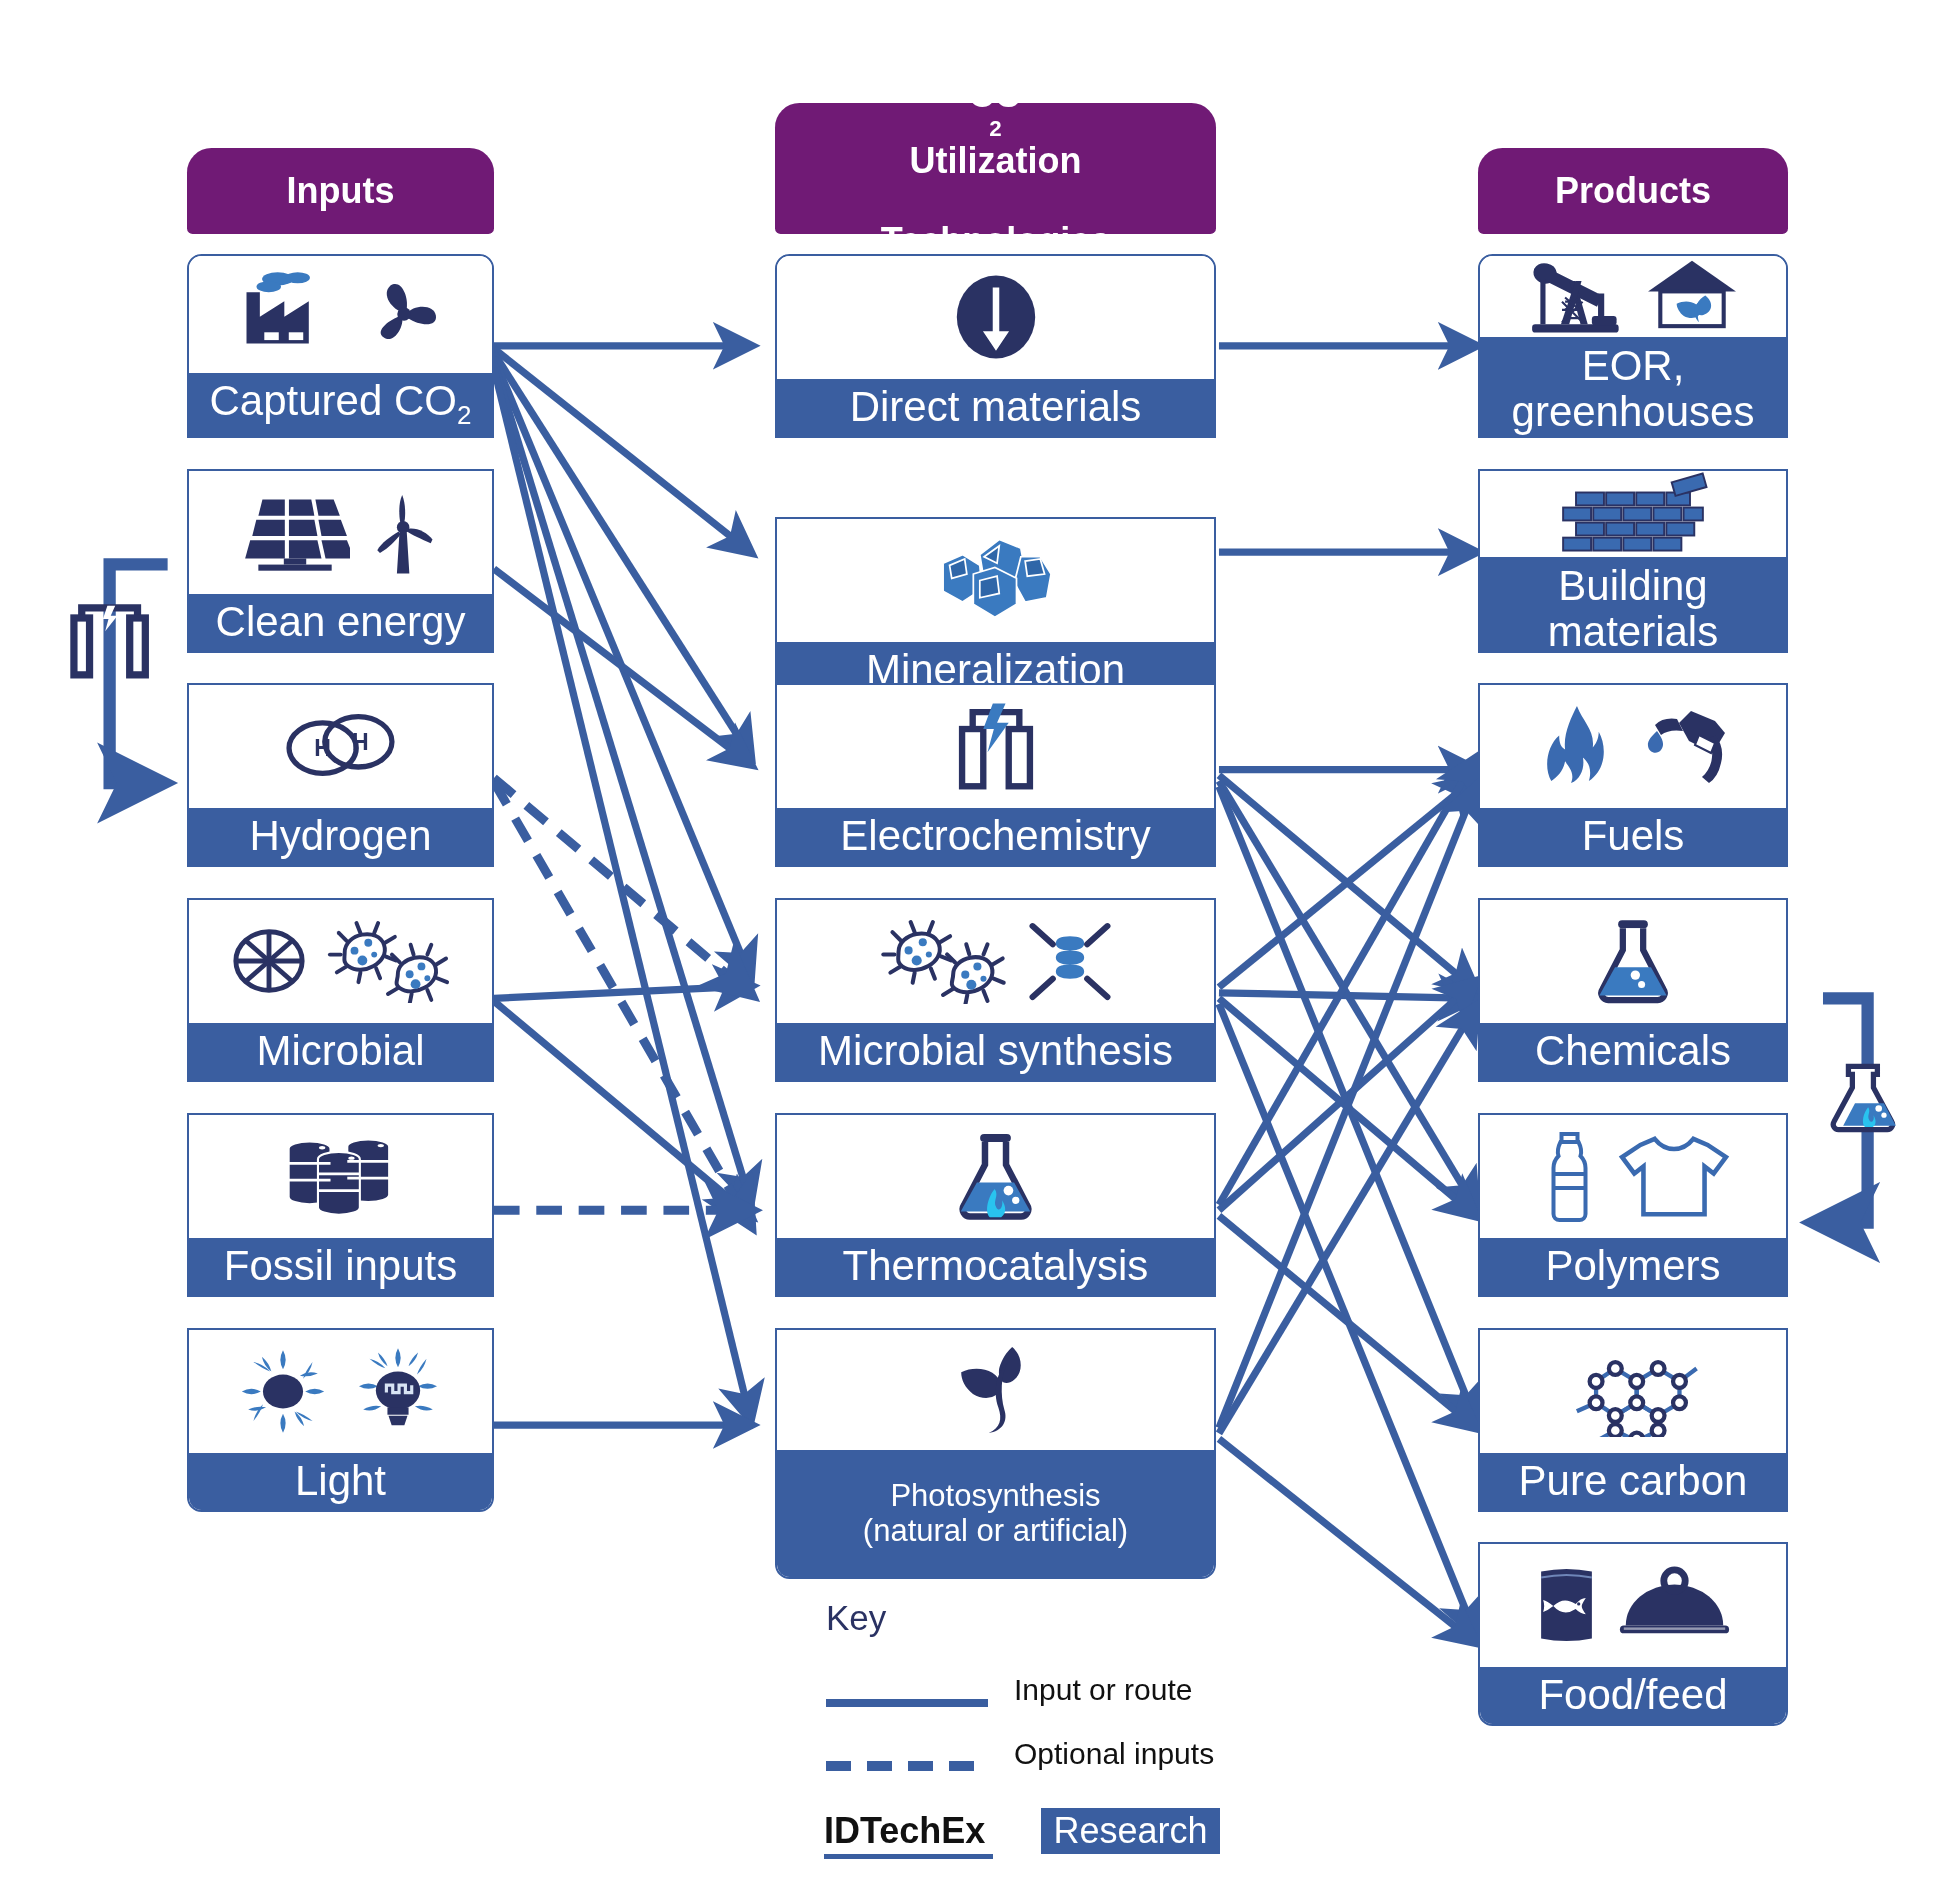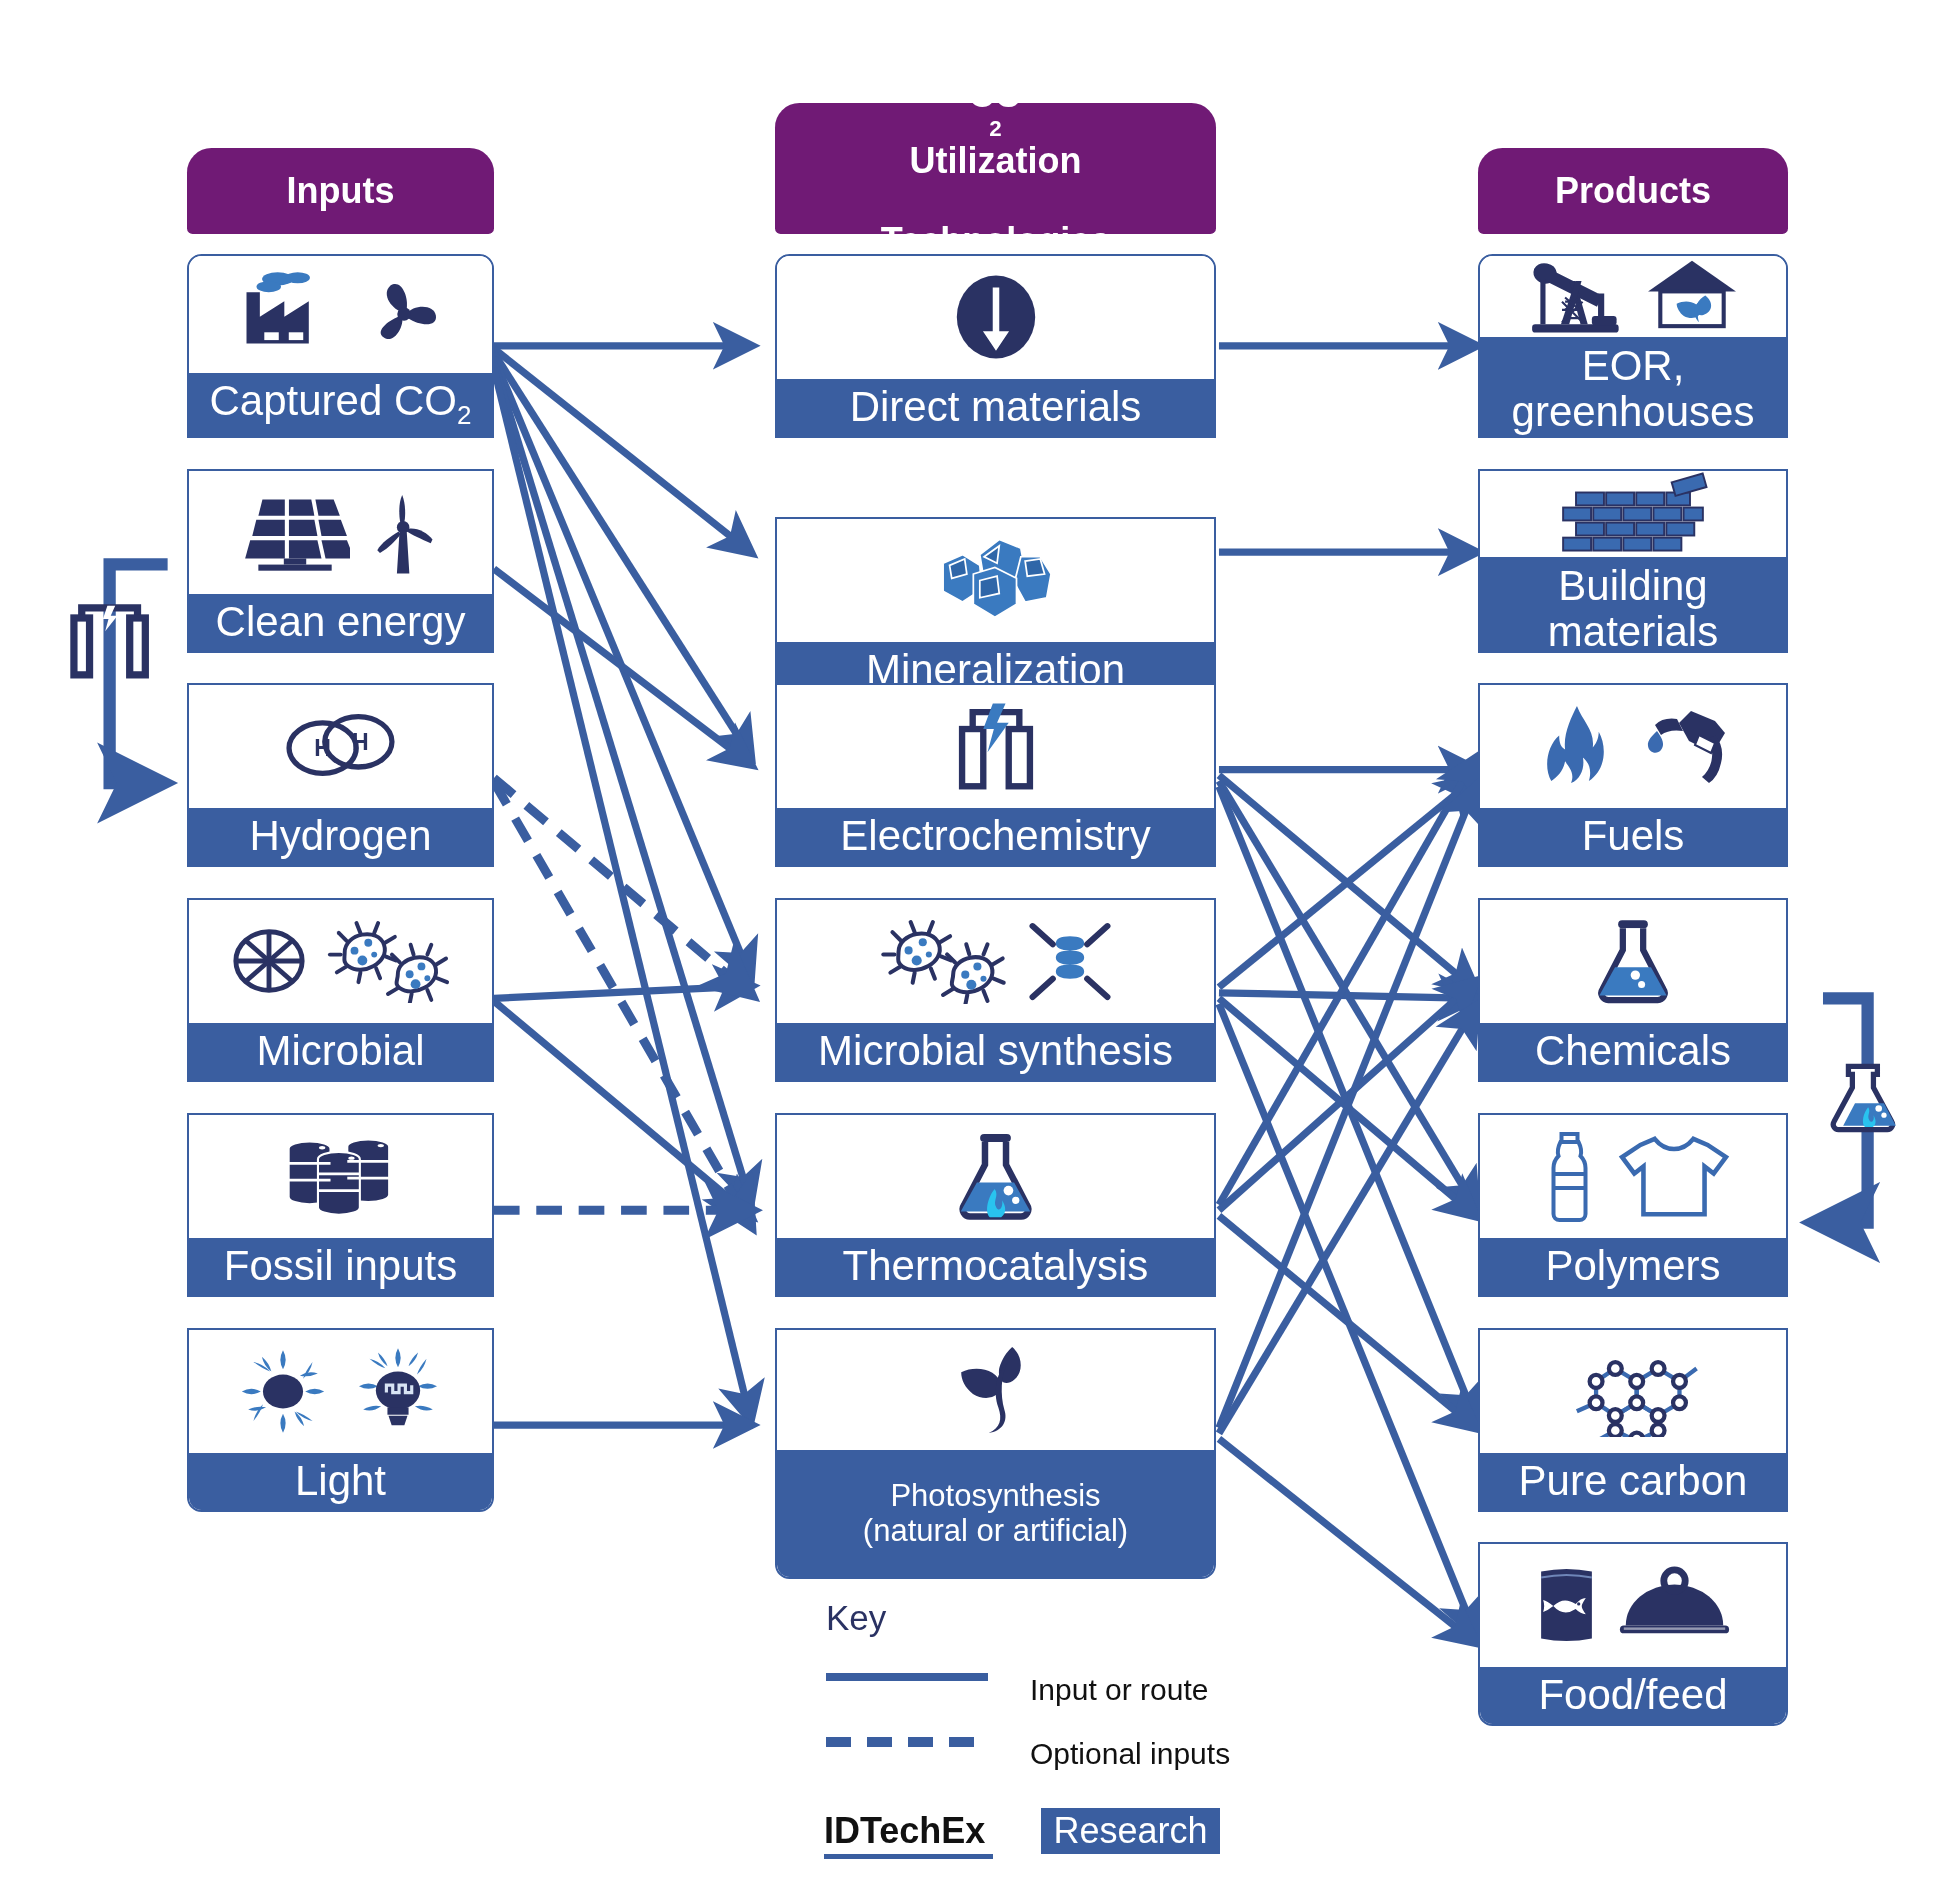--- a/index.html
+++ b/index.html
@@ -26,21 +26,21 @@
     background:#3a5ea0;color:#ffffff;text-align:center;
     display:flex;align-items:center;justify-content:center;line-height:1.1;
     padding:5.6px 3.3px;box-sizing:border-box;
   }
   .node.r-bottom .cap{border-radius:0 0 12.3px 12.3px;}
 
   .f56{font-size:31px;} .f60{font-size:42px;}
   .sub{font-size:0.62em;vertical-align:sub;}
 
   .key-title{position:absolute;color:#2a3263;font-size:35px;}
-  .key-row{position:absolute;display:flex;align-items:flex-start;gap:42px;}
+  .key-row{position:absolute;display:flex;align-items:flex-end;gap:26px;}
   .key-solid{width:162px;height:7.8px;background:#3a5ea0;}
   .key-dash{width:162px;height:10px;
     background:repeating-linear-gradient(to right,#3a5ea0 0 24.5px,transparent 24.5px 41px);}
   .key-label{font-size:30px;color:#111;white-space:nowrap;}
 
   .logo{position:absolute;display:flex;align-items:flex-start;gap:48px;}
   .logo-id{font-size:36px;font-weight:bold;color:#111;padding:2.2px 7.8px 2.2px 0;
     border-bottom:5.6px solid #3a5ea0;display:flex;align-items:center;}
   .logo-res{background:#3a5ea0;color:#fff;font-size:36px;padding:2.2px 12.3px;
     display:flex;align-items:center;}

